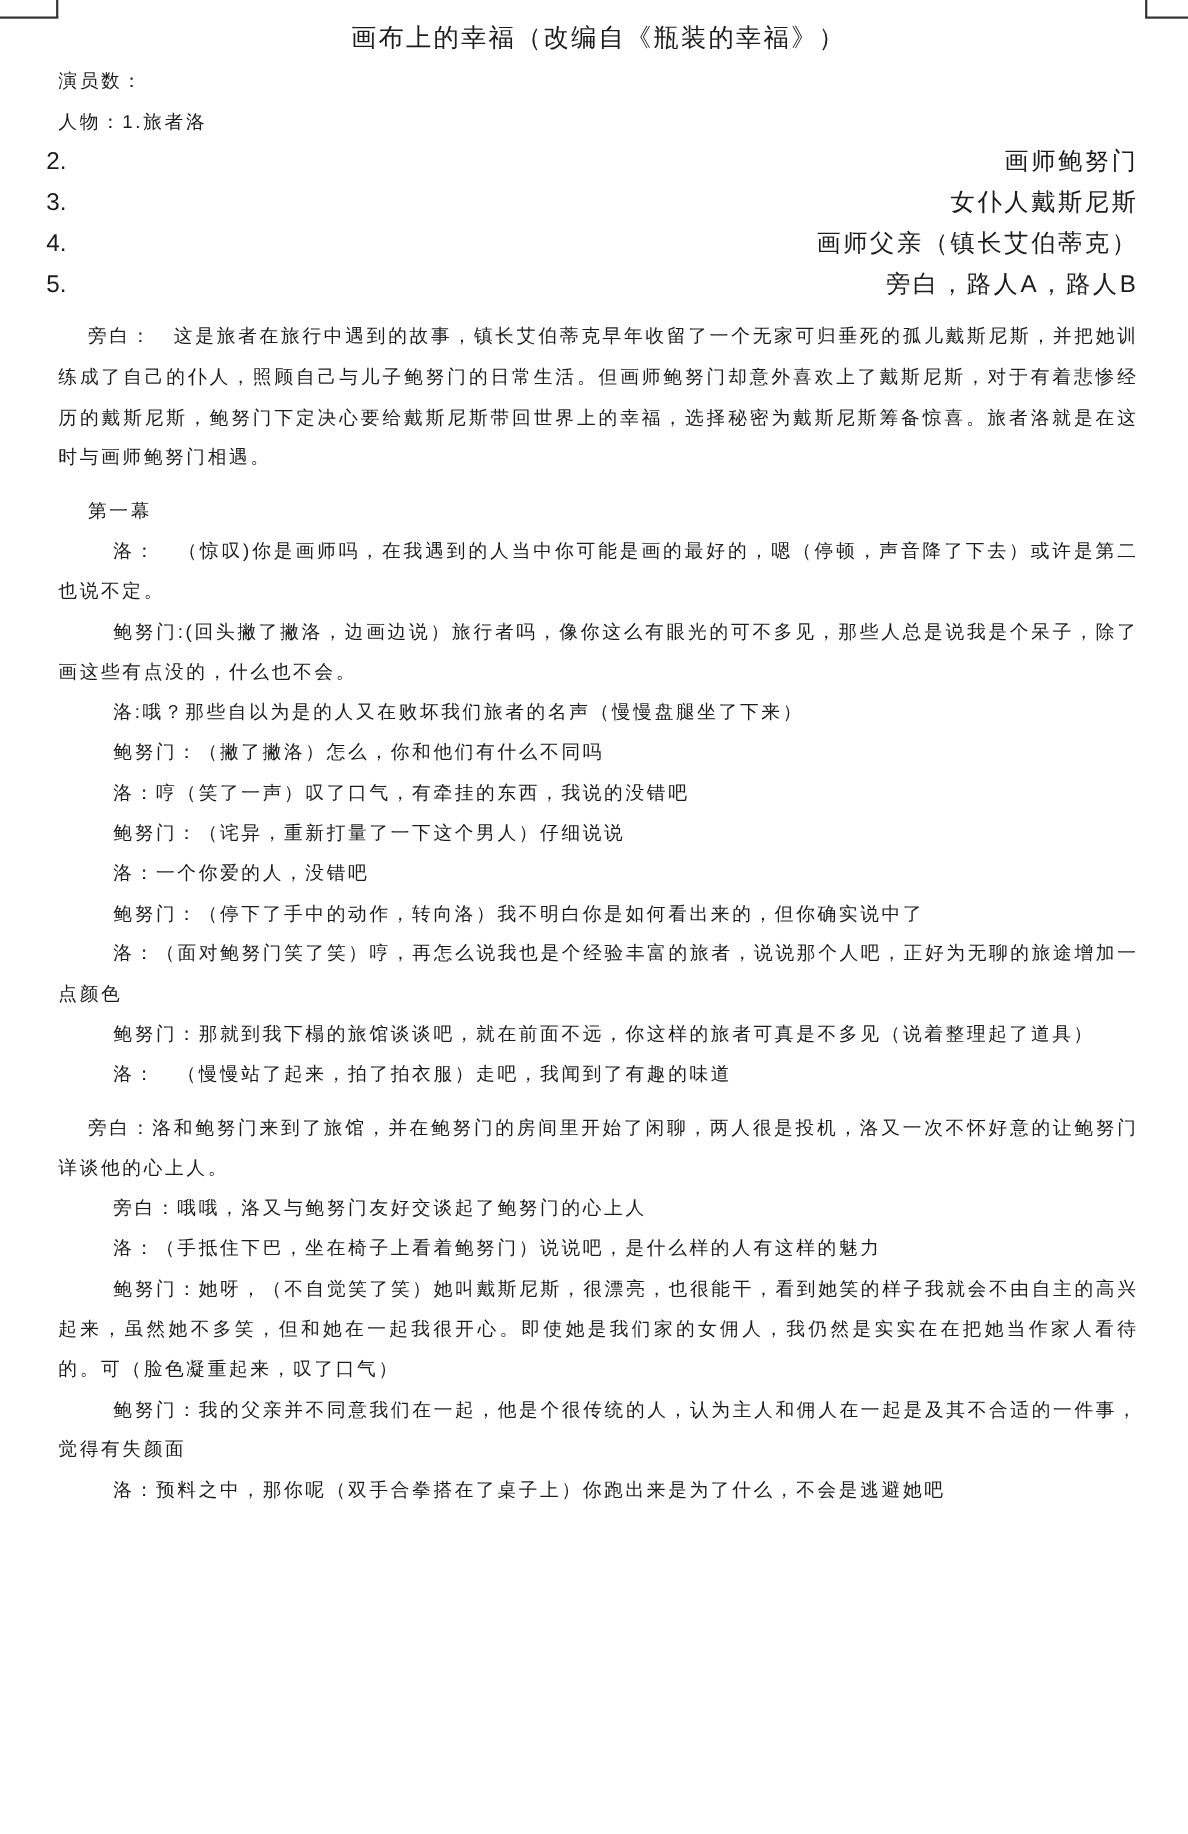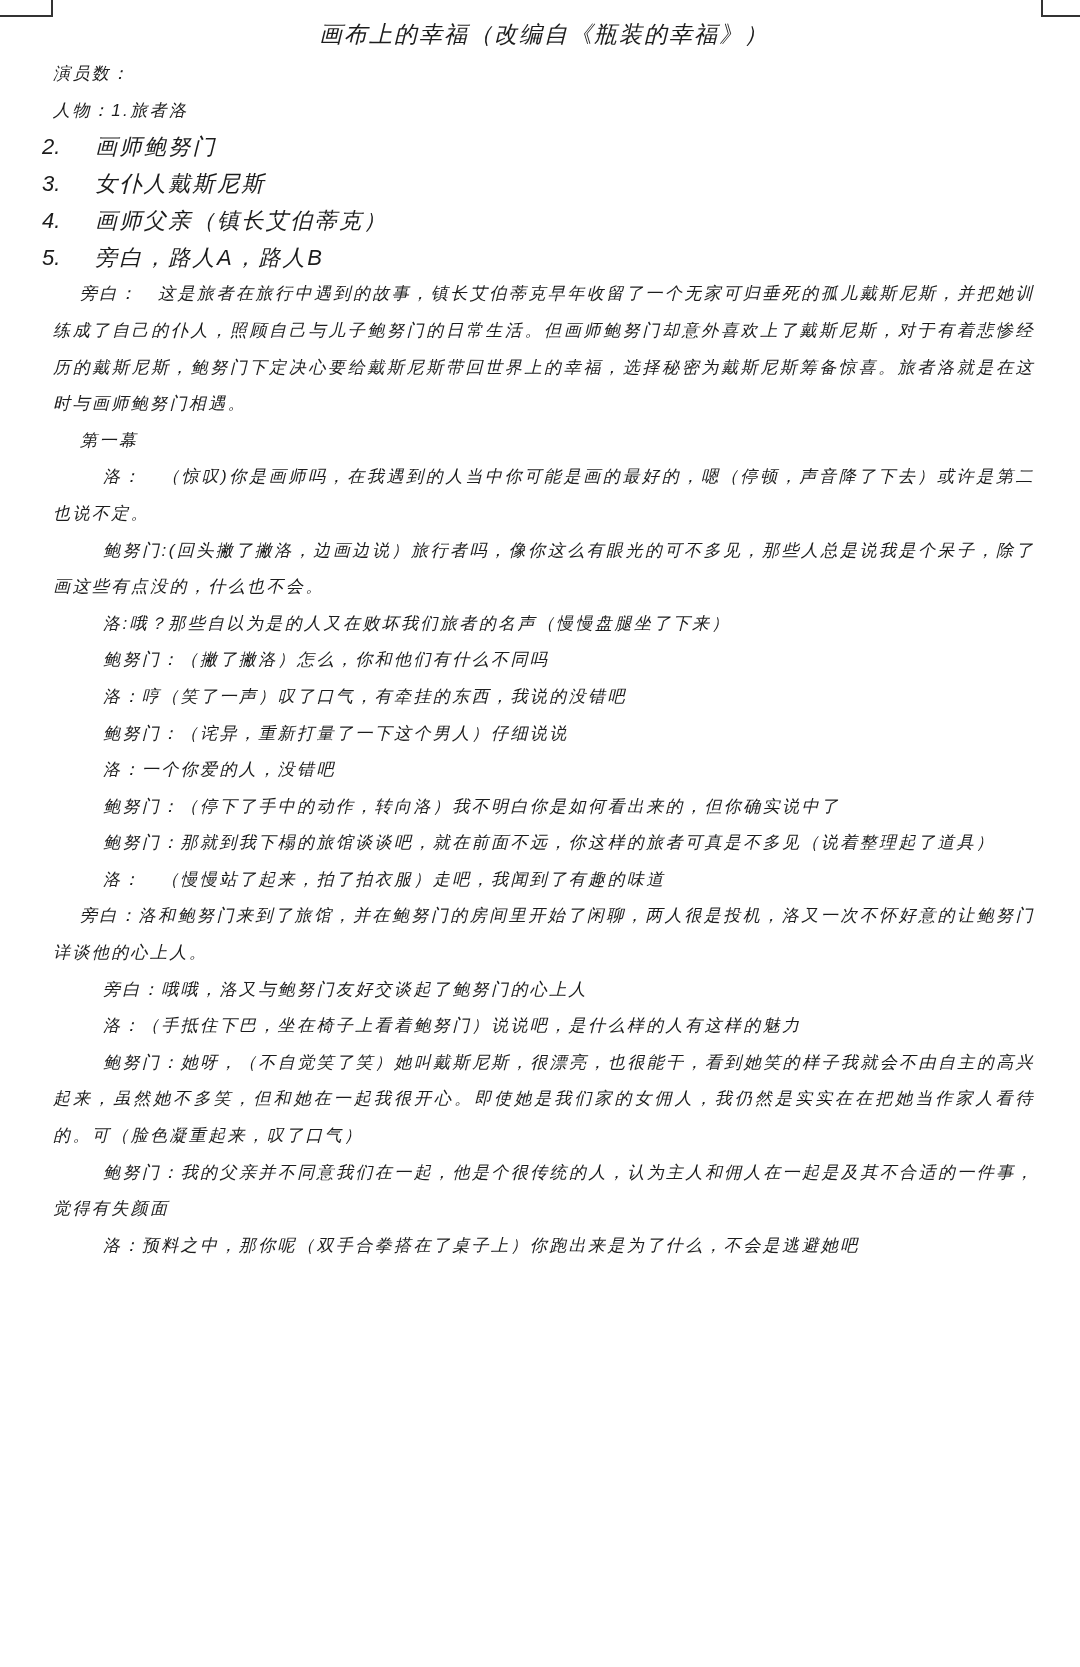--- a/index.html
+++ b/index.html
@@ -17,53 +17,52 @@
   .mark-tl-v { left: 51px;   top: 0;    width: 2px;  height: 16px; }
   .mark-tl-h { left: 0;      top: 15px; width: 53px; height: 2px;  }
   .mark-tr-v { left: 1041px; top: 0;    width: 2px;  height: 16px; }
   .mark-tr-h { left: 1041px; top: 15px; width: 39px; height: 2px;  }
 
   .content {
     position: absolute;
     left: 53px;
     top: 16px;
     width: 982px;
-    font-style: italic;
   }
   .title {
     font-size: 23px;
     font-weight: 400;
     margin: 0 0 3px 0;
     line-height: 37px;
     text-align: center;
     letter-spacing: 2px;
   }
   .para {
     margin: 0;
     font-size: 17px;
     line-height: 36.6px;
     letter-spacing: 2.4px;
     text-align: justify;
     text-justify: inter-character;
     word-break: break-all;
   }
-  .ind-1 { text-indent: 27px; }  
+  .ind-1 { text-indent: 27px; margin-top: 12px; }  
   .ind-2 { text-indent: 50px; }  
   .cast-item {
     display: flex;
     font-size: 22px;
     line-height: 36.8px;
     letter-spacing: 2.4px;
   }
   .cast-num {
     flex: 0 0 53px;
     margin-left: -11px;
     letter-spacing: 0;
   }
-  .cast-text { flex: 1 1 auto; }
+  .cast-text { flex: 1 1 auto; text-align: right; }
 </style>
 </head>
 <body>
 
 <div class="page">
 
   <div class="mark mark-tl-v"></div>
   <div class="mark mark-tl-h"></div>
   <div class="mark mark-tr-v"></div>
   <div class="mark mark-tr-h"></div>
@@ -95,20 +94,21 @@
     <p class="para ind-1">旁白：　这是旅者在旅行中遇到的故事，镇长艾伯蒂克早年收留了一个无家可归垂死的孤儿戴斯尼斯，并把她训练成了自己的仆人，照顾自己与儿子鲍努门的日常生活。但画师鲍努门却意外喜欢上了戴斯尼斯，对于有着悲惨经历的戴斯尼斯，鲍努门下定决心要给戴斯尼斯带回世界上的幸福，选择秘密为戴斯尼斯筹备惊喜。旅者洛就是在这时与画师鲍努门相遇。</p>
     <p class="para ind-1">第一幕</p>
     <p class="para ind-2">洛：　（惊叹)你是画师吗，在我遇到的人当中你可能是画的最好的，嗯（停顿，声音降了下去）或许是第二也说不定。</p>
     <p class="para ind-2">鲍努门:(回头撇了撇洛，边画边说）旅行者吗，像你这么有眼光的可不多见，那些人总是说我是个呆子，除了画这些有点没的，什么也不会。</p>
     <p class="para ind-2">洛:哦？那些自以为是的人又在败坏我们旅者的名声（慢慢盘腿坐了下来）</p>
     <p class="para ind-2">鲍努门：（撇了撇洛）怎么，你和他们有什么不同吗</p>
     <p class="para ind-2">洛：哼（笑了一声）叹了口气，有牵挂的东西，我说的没错吧</p>
     <p class="para ind-2">鲍努门：（诧异，重新打量了一下这个男人）仔细说说</p>
     <p class="para ind-2">洛：一个你爱的人，没错吧</p>
     <p class="para ind-2">鲍努门：（停下了手中的动作，转向洛）我不明白你是如何看出来的，但你确实说中了</p>
+    <p class="para ind-2">洛：（面对鲍努门笑了笑）哼，再怎么说我也是个经验丰富的旅者，说说那个人吧，正好为无聊的旅途增加一点颜色</p>
     <p class="para ind-2">鲍努门：那就到我下榻的旅馆谈谈吧，就在前面不远，你这样的旅者可真是不多见（说着整理起了道具）</p>
     <p class="para ind-2">洛：　（慢慢站了起来，拍了拍衣服）走吧，我闻到了有趣的味道</p>
     <p class="para ind-1">旁白：洛和鲍努门来到了旅馆，并在鲍努门的房间里开始了闲聊，两人很是投机，洛又一次不怀好意的让鲍努门详谈他的心上人。</p>
     <p class="para ind-2">旁白：哦哦，洛又与鲍努门友好交谈起了鲍努门的心上人</p>
     <p class="para ind-2">洛：（手抵住下巴，坐在椅子上看着鲍努门）说说吧，是什么样的人有这样的魅力</p>
     <p class="para ind-2">鲍努门：她呀，（不自觉笑了笑）她叫戴斯尼斯，很漂亮，也很能干，看到她笑的样子我就会不由自主的高兴起来，虽然她不多笑，但和她在一起我很开心。即使她是我们家的女佣人，我仍然是实实在在把她当作家人看待的。可（脸色凝重起来，叹了口气）</p>
     <p class="para ind-2">鲍努门：我的父亲并不同意我们在一起，他是个很传统的人，认为主人和佣人在一起是及其不合适的一件事，觉得有失颜面</p>
     <p class="para ind-2">洛：预料之中，那你呢（双手合拳搭在了桌子上）你跑出来是为了什么，不会是逃避她吧</p>
 
   </div>

